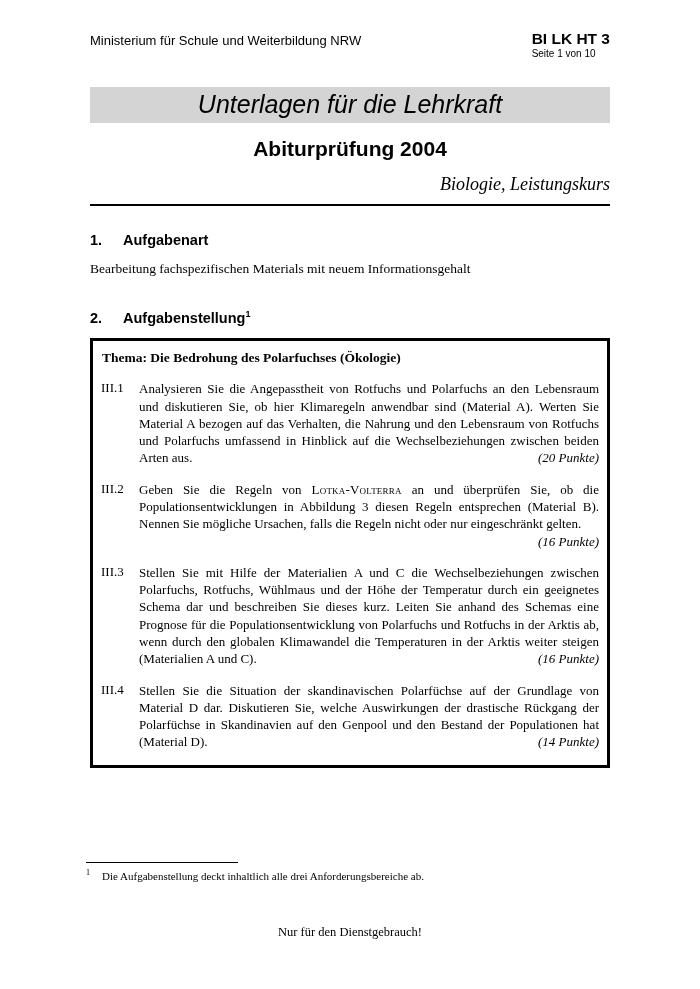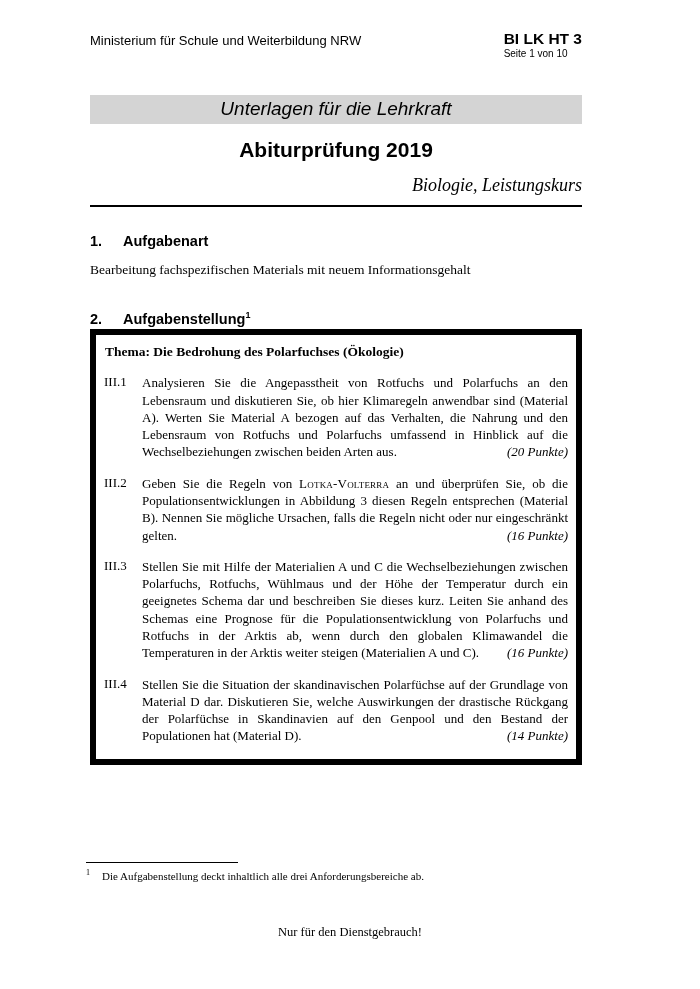--- a/index.html
+++ b/index.html
@@ -2,40 +2,40 @@
 <html><head>
 <meta charset="utf-8">
 <style>
   * { box-sizing: border-box; }
   html, body { margin: 0; padding: 0; background: #ffffff; }
   body { width: 700px; height: 989px; color: #000; font-family: "Liberation Serif", serif; }
   .page {
     position: relative;
     width: 700px;
     height: 989px;
-    padding: 30px 118px 0 90px;
+    padding: 30px 90px 0 90px;
     overflow: hidden;
   }
 
   
   .doc-header { display: flex; justify-content: space-between; align-items: flex-start; }
   .doc-header .ministry { font-family: "Liberation Sans", sans-serif; font-size: 13px; padding-top: 3px; }
   .doc-header .right { text-align: left; font-family: "Liberation Sans", sans-serif; }
   .doc-header .code { font-weight: bold; font-size: 15.5px; line-height: 1.15; }
   .doc-header .page-info { font-size: 10px; line-height: 1.25; }
 
   
   .banner {
-    margin-top: 35px;
+    margin-top: 27px;
     background: #d4d4d4;
     text-align: center;
     padding: 3px 0 4px 0;
     font-family: "Liberation Sans", sans-serif;
     font-style: italic;
-    font-size: 19px;
+    font-size: 25px;
   }
   .exam-title {
     margin-top: 14px;
     text-align: center;
     font-family: "Liberation Sans", sans-serif;
     font-weight: bold;
     font-size: 21px;
   }
   .subject {
     margin-top: 13px;
@@ -55,22 +55,22 @@
     display: flex;
   }
   .section-heading .num { width: 33px; flex: 0 0 33px; }
   .s1 { margin-top: 26px; }
   .s1-body { margin-top: 13px; font-size: 13.5px; }
   .s2 { margin-top: 33px; }
   sup { font-size: 9px; vertical-align: super; line-height: 0; }
 
   
   .task-box {
-    margin-top: 2px;
-    border: 6px solid #000000;
+    margin-top: 12px;
+    border: 3px solid #000000;
     padding: 9px 8px 14px 8px;
   }
   .theme { font-weight: bold; font-size: 13.5px; padding-left: 1px; }
   .task { display: flex; margin-top: 14px; }
   .task-label { flex: 0 0 38px; width: 38px; font-size: 13px; }
   .task-text {
     flex: 1;
     font-size: 13px;
     line-height: 1.33;
     text-align: justify;
@@ -102,21 +102,21 @@
 
   <div class="doc-header">
     <div class="ministry">Ministerium für Schule und Weiterbildung NRW</div>
     <div class="right">
       <div class="code">BI LK HT 3</div>
       <div class="page-info">Seite 1 von 10</div>
     </div>
   </div>
 
   <div class="banner">Unterlagen für die Lehrkraft</div>
-  <div class="exam-title">Abiturprüfung 2019</div>
+  <div class="exam-title">Abiturprüfung 2004</div>
   <div class="subject">Biologie, Leistungskurs</div>
 
   <div class="section-heading s1">
     <span class="num">1.</span>
     <span>Aufgabenart</span>
   </div>
   <div class="s1-body">Bearbeitung fachspezifischen Materials mit neuem Informationsgehalt</div>
 
   <div class="section-heading s2">
     <span class="num">2.</span>

